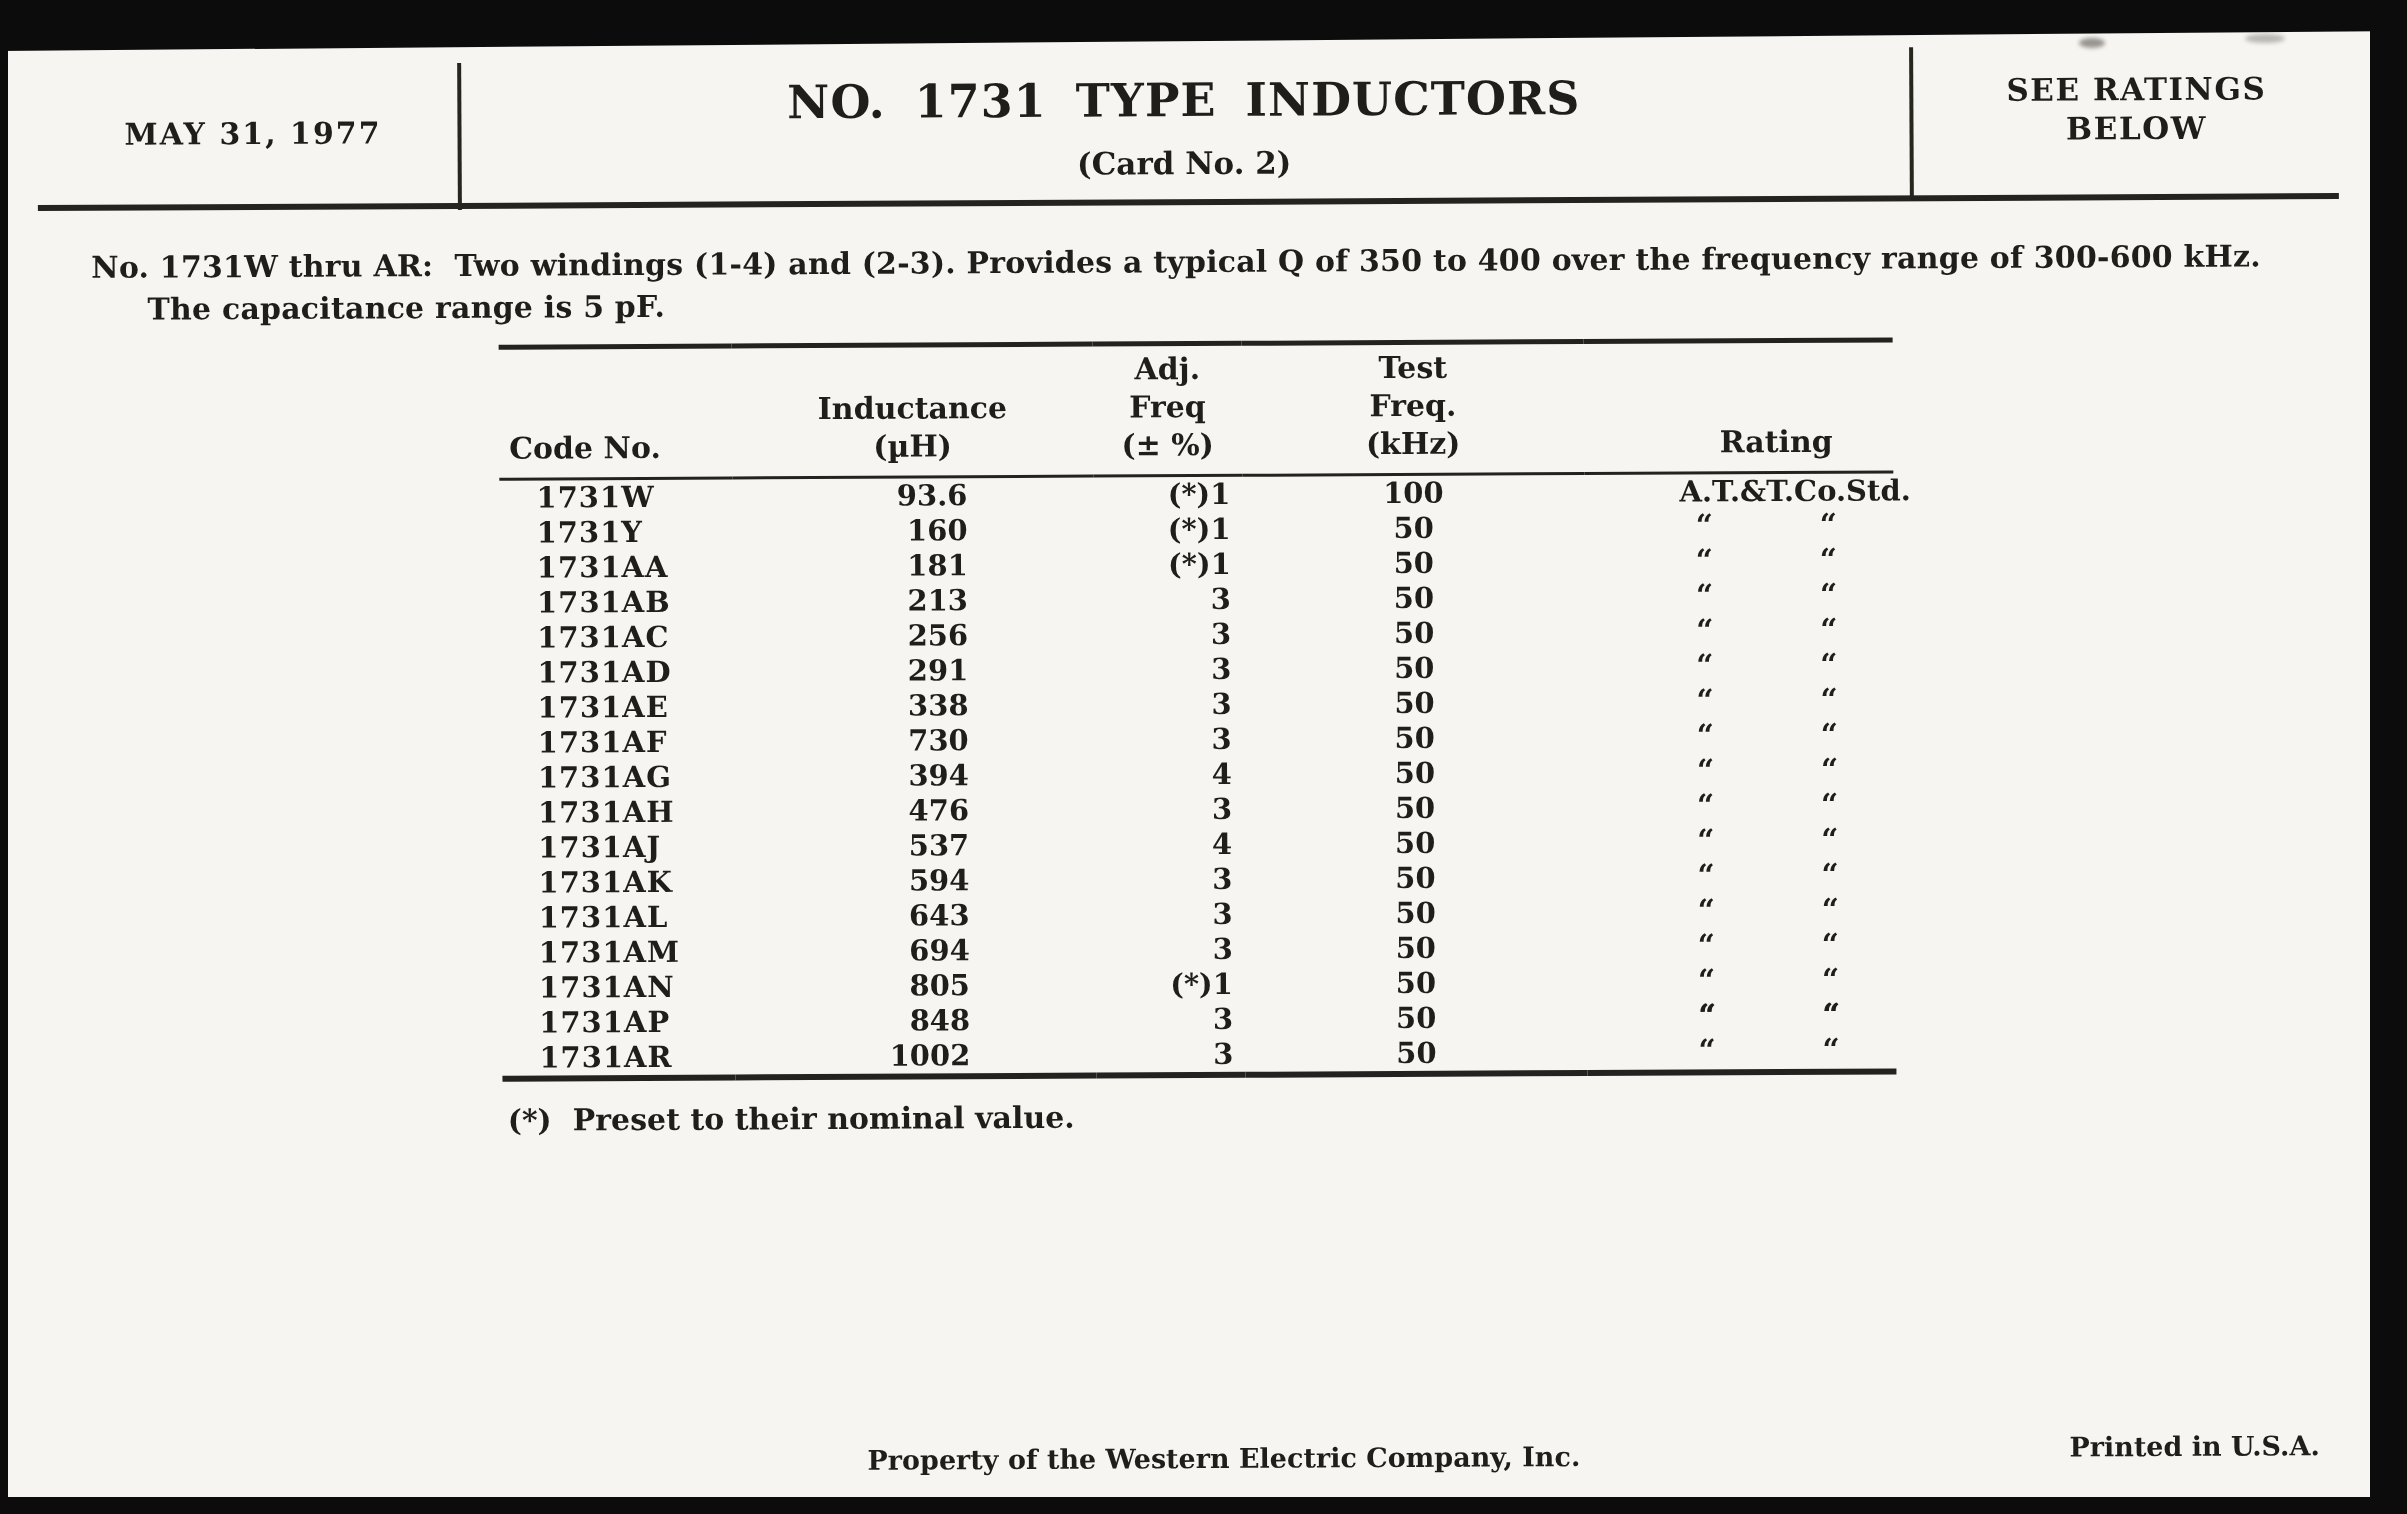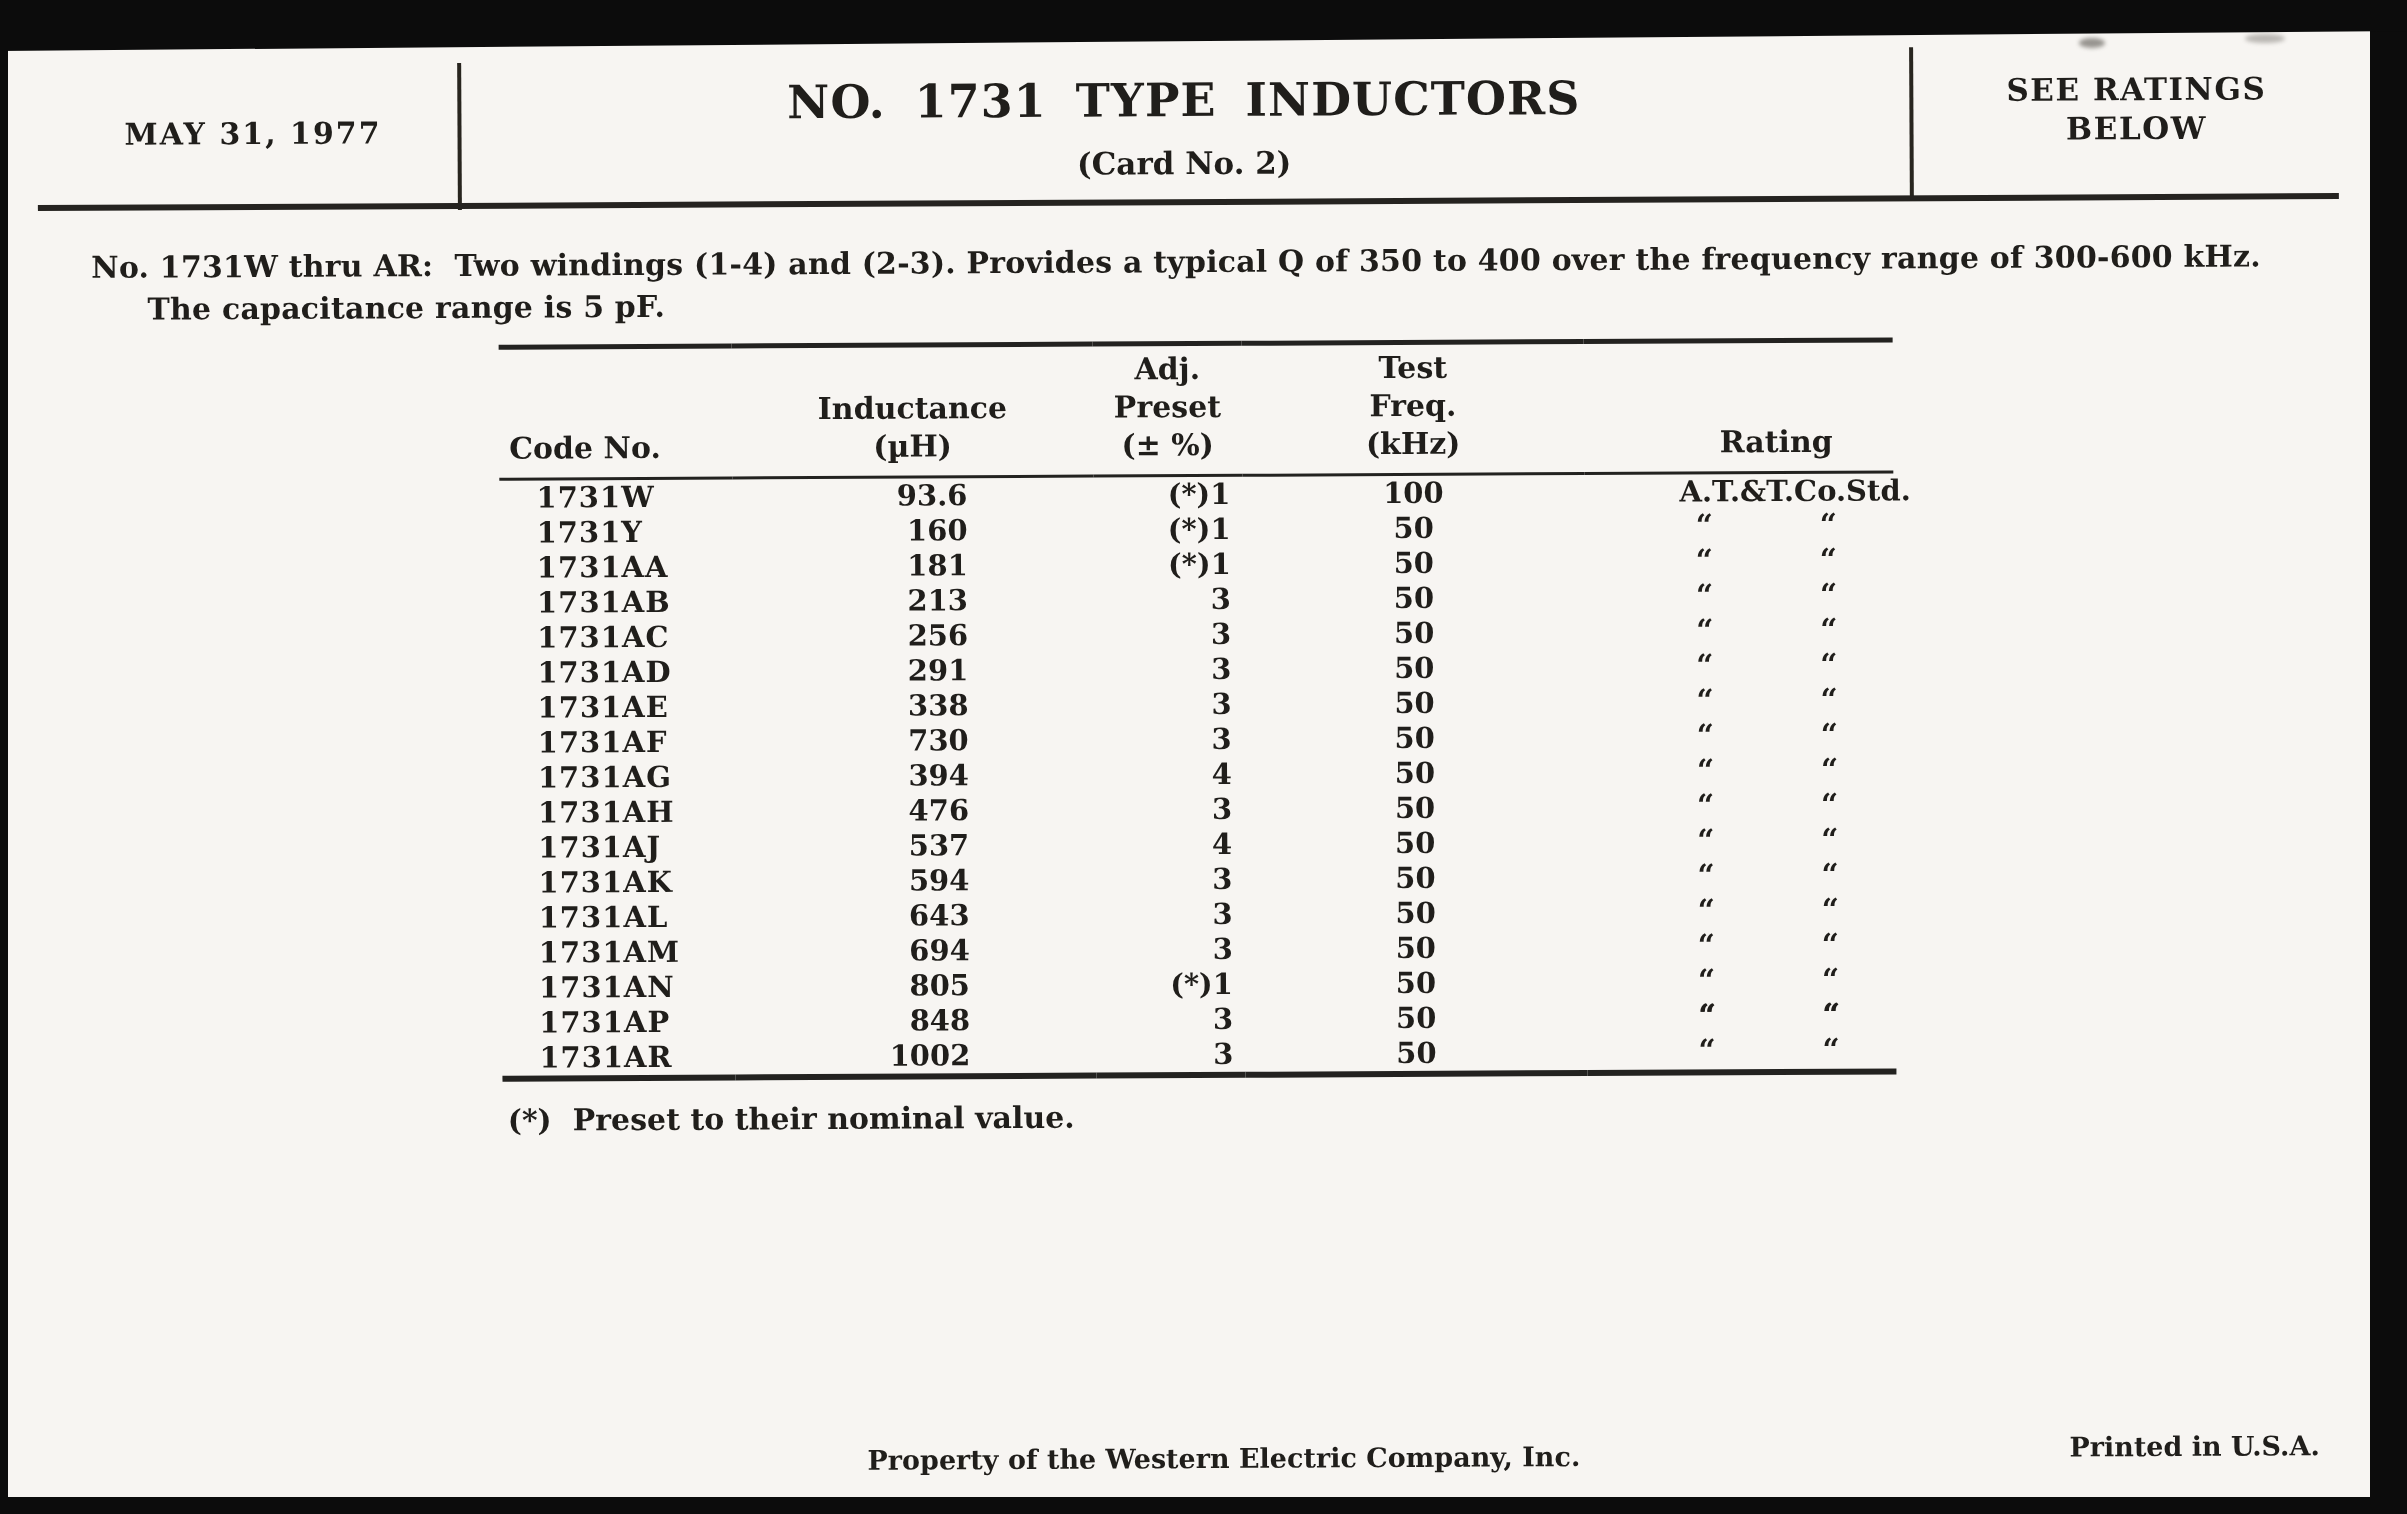--- a/index.html
+++ b/index.html
@@ -125,21 +125,21 @@
         <tr>
           <th class="th-code">
             <div>Code No.</div>
           </th>
           <th class="th-inductance">
             <div>Inductance</div>
             <div>(µH)</div>
           </th>
           <th class="th-adj">
             <div>Adj.</div>
-            <div>Preset</div>
+            <div>Freq</div>
             <div>(± %)</div>
           </th>
           <th class="th-freq">
             <div>Test</div>
             <div>Freq.</div>
             <div>(kHz)</div>
           </th>
           <th class="th-rating">
             <div>Rating</div>
           </th>

